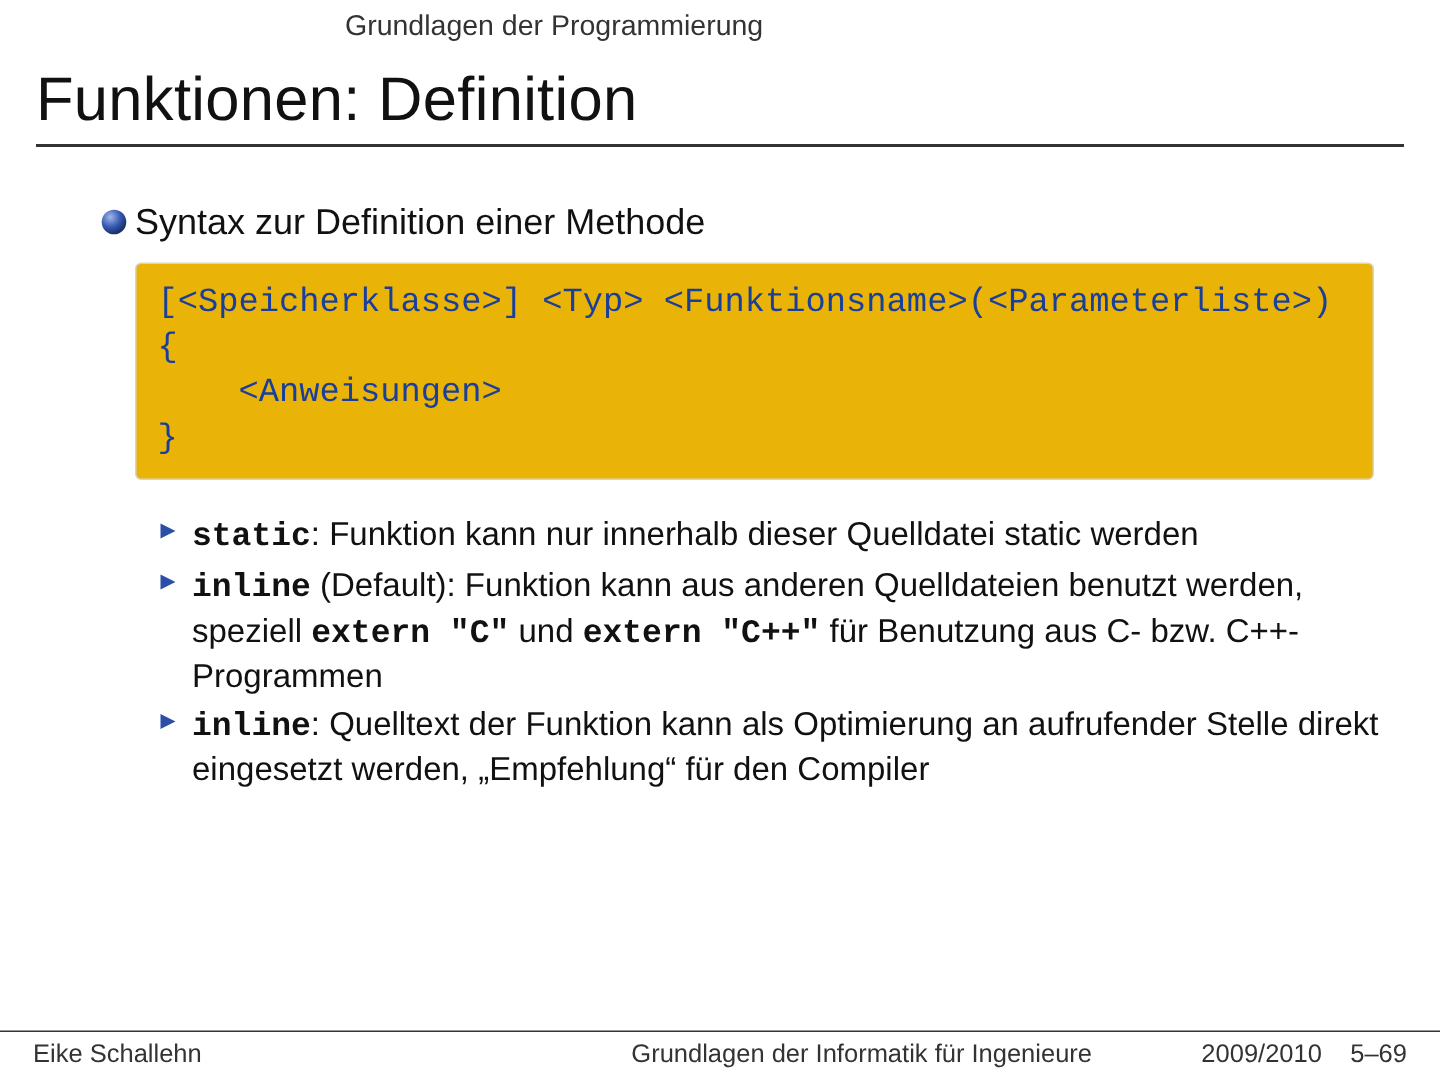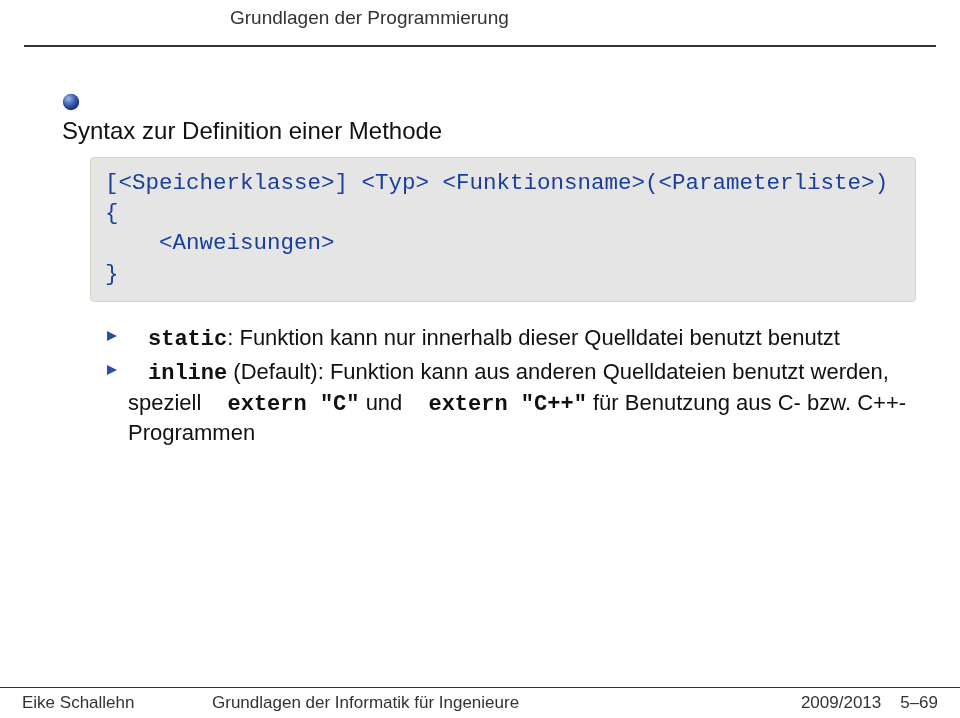--- a/index.html
+++ b/index.html
@@ -7,51 +7,52 @@
   .slide { width: 960px; height: 718px; position: relative; background: #fff; border-radius: 26px; }
 
   .breadcrumb { display: flex; gap: 34px; color: #333; font-size: 19px; padding: 7px 0 4px 230px; }
 
   .title-wrap { padding: 10px 24px 0 24px; }
   .title { font-size: 41px; font-weight: 400; color: #111; letter-spacing: 0.2px; padding-bottom: 4px; }
   .title-rule { height: 2px; background: #333; margin-top: 2px; }
 
   .body { padding: 36px 36px 0 62px; font-size: 24px; color: #111; line-height: 1.28; }
 
-  .bullet-row { display: flex; align-items: flex-start; margin-bottom: 10px; flex-direction: column; }
+  .bullet-row { display: flex; align-items: flex-start; margin-bottom: 10px; }
   .bullet-icon { flex: 0 0 28px; display: flex; align-items: center; justify-content: center; margin-top: 5px; }
   .bullet-text { flex: 1; }
 
-  .codebox { background: #e5e5e5; border: 1px solid #d8d5c0; border-radius: 4px; padding: 10px 14px 12px 14px; margin: 0 8px 22px 28px; font-family: "Courier New", monospace; font-size: 22.5px; color: #1a3f9a; line-height: 1.35; white-space: pre; }
+  .codebox { background: #eab308; border: 1px solid #d8d5c0; border-radius: 4px; padding: 10px 14px 12px 14px; margin: 0 8px 22px 28px; font-family: "Courier New", monospace; font-size: 22.5px; color: #1a3f9a; line-height: 1.35; white-space: pre; }
 
   .sub-list { margin-left: 44px; margin-top: 4px; }
   .sub-row { display: flex; align-items: flex-start; margin-bottom: 4px; font-size: 22px; }
   .sub-icon { flex: 0 0 22px; color: #2b4ea8; margin-top: 6px; }
   .sub-text { flex: 1; }
 
-  .tt { font-family: "Courier New", monospace; font-weight: bold; margin-left: 20px; }
+  .tt { font-family: "Courier New", monospace; font-weight: bold; }
 
   .footer { position: absolute; bottom: 0; left: 0; width: 960px; height: 30px; background: #fff; display: flex; align-items: center; font-size: 17px; color: #333; padding: 0 22px; }
   .footer-rule { position: absolute; bottom: 30px; left: 0; width: 960px; height: 1.5px; background: #333; }
   .footer .author { flex: 0 0 190px; }
-  .footer .center { flex: 1; text-align: left; }
+  .footer .center { flex: 1; text-align: right; }
   .footer .right { flex: 0 0 210px; text-align: right; }
 
   svg { display: block; }
 </style>
 </head>
 <body>
 
 <div class="slide">
 
   <div class="breadcrumb">
     <span>Grundlagen der Programmierung</span>
   </div>
 
   <div class="title-wrap">
+    <div class="title">Funktionen: Definition</div>
     <div class="title-rule"></div>
   </div>
 
   <div class="body">
 
     <div class="bullet-row">
       <span class="bullet-icon">
         <svg width="18" height="18" viewBox="0 0 18 18">
             <defs>
               <radialGradient id="g1" cx="35%" cy="30%" r="70%">
@@ -74,42 +75,52 @@
 
     <div class="sub-list">
 
       <div class="sub-row">
         <span class="sub-icon">
           <svg width="12" height="12" viewBox="0 0 12 12">
               <polygon points="1,1 11,6 1,11" fill="#2b4ea8"></polygon>
             </svg>
         </span>
         <span class="sub-text">
-          <span class="tt">static</span><span>: Funktion kann nur innerhalb dieser Quelldatei benutzt benutzt</span>
+          <span class="tt">static</span><span>: Funktion kann nur innerhalb dieser Quelldatei static werden</span>
         </span>
       </div>
 
       <div class="sub-row">
         <span class="sub-icon">
           <svg width="12" height="12" viewBox="0 0 12 12">
               <polygon points="1,1 11,6 1,11" fill="#2b4ea8"></polygon>
             </svg>
         </span>
         <span class="sub-text">
           <span class="tt">inline</span><span> (Default): Funktion kann aus anderen Quelldateien benutzt werden, speziell </span><span class="tt">extern "C"</span><span> und </span><span class="tt">extern "C++"</span><span> für Benutzung aus C- bzw. C++-Programmen</span>
         </span>
       </div>
 
+      <div class="sub-row">
+        <span class="sub-icon">
+          <svg width="12" height="12" viewBox="0 0 12 12">
+              <polygon points="1,1 11,6 1,11" fill="#2b4ea8"></polygon>
+            </svg>
+        </span>
+        <span class="sub-text">
+          <span class="tt">inline</span><span>: Quelltext der Funktion kann als Optimierung an aufrufender Stelle direkt eingesetzt werden, „Empfehlung“ für den Compiler</span>
+        </span>
+      </div>
 
     </div>
 
   </div>
 
   <div class="footer-rule"></div>
   <div class="footer">
     <span class="author">Eike Schallehn</span>
     <span class="center">Grundlagen der Informatik für Ingenieure</span>
     <span class="right">
-      <span>2009/2013</span>&nbsp;&nbsp;&nbsp;&nbsp;<span>5–69</span>
+      <span>2009/2010</span>&nbsp;&nbsp;&nbsp;&nbsp;<span>5–69</span>
     </span>
   </div>
 
 </div>
 
 </body></html>

